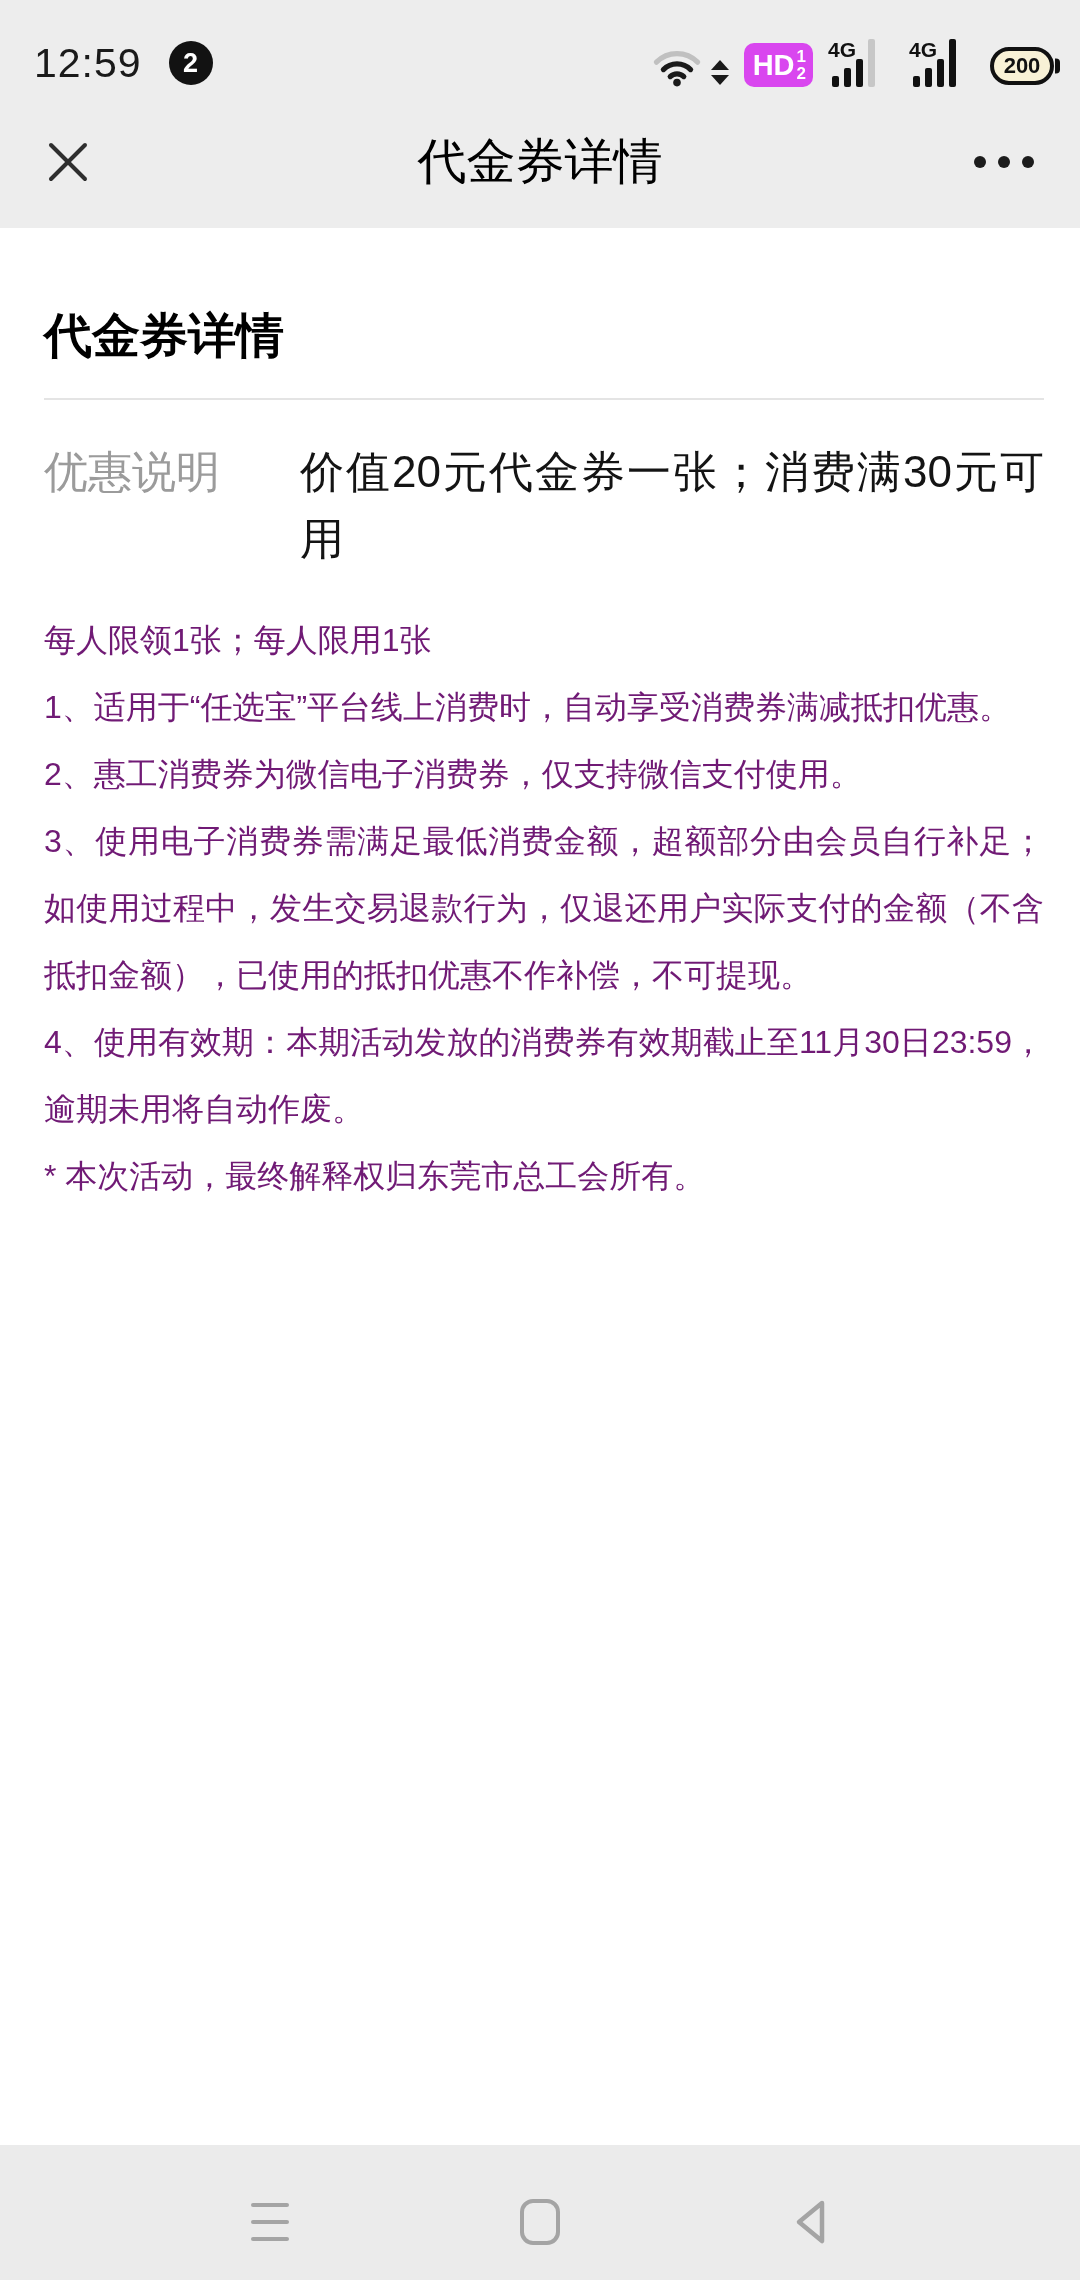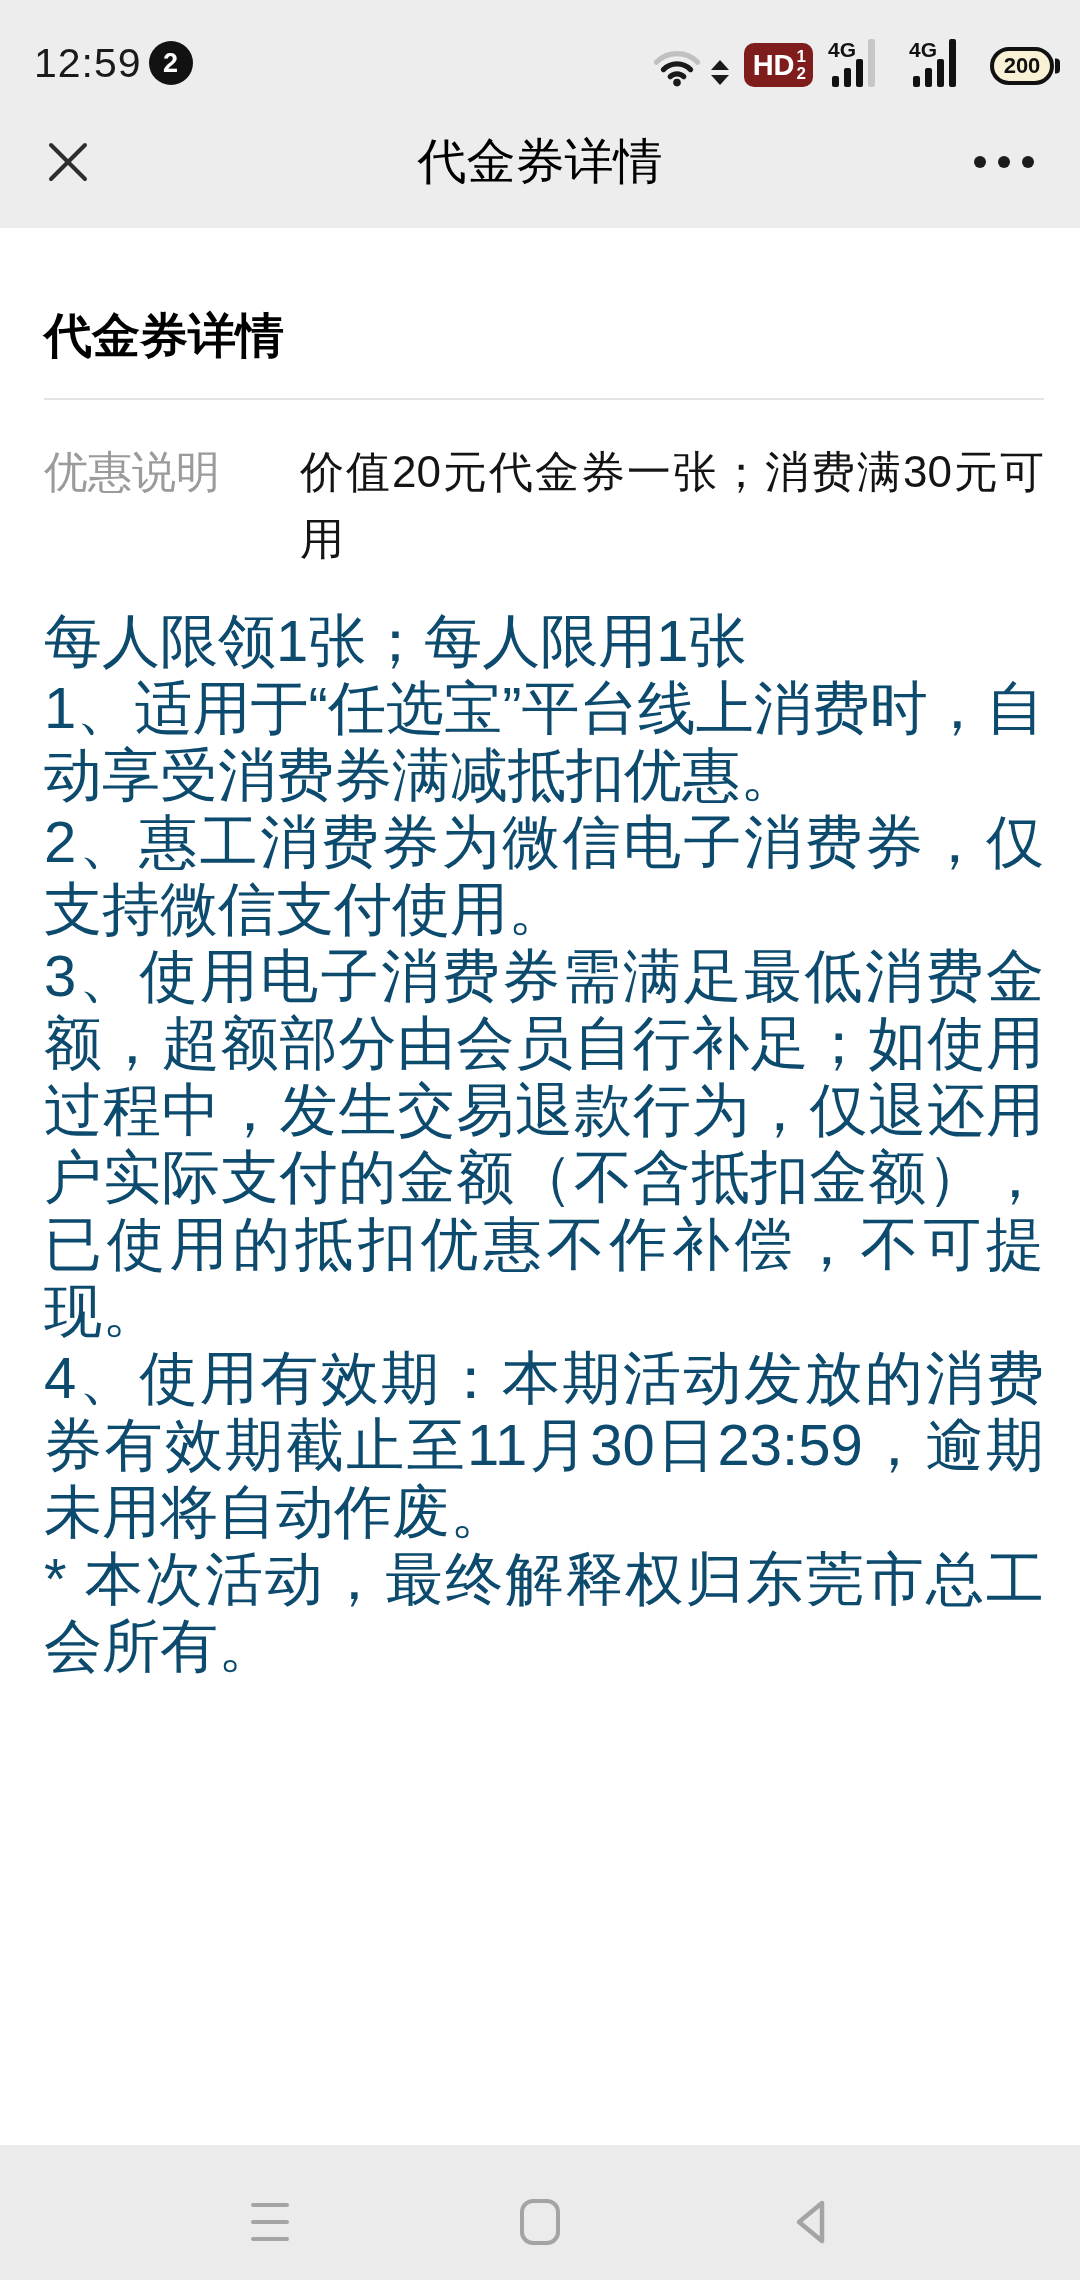--- a/index.html
+++ b/index.html
@@ -3,33 +3,33 @@
 <meta charset="utf-8">
 <style>
   html,body{margin:0;padding:0;}
   body{width:1080px;height:2280px;font-family:"Liberation Sans","DejaVu Sans",sans-serif;}
   #screen{position:relative;width:1080px;height:2280px;background:#ffffff;overflow:hidden;}
 
   
   .chrome-top{background:#ededed;}
   .statusbar{height:96px;display:flex;align-items:center;justify-content:space-between;
              padding:30px 26px 0 34px;box-sizing:border-box;}
-  .sb-left{display:flex;align-items:center;gap:7px;}
+  .sb-left{display:flex;align-items:center;gap:27px;}
   .sb-time{font-size:41px;color:#1a1a1a;letter-spacing:1px;}
   .sb-badge{width:44px;height:44px;border-radius:50%;background:#121212;color:#ffffff;
             font-size:27px;font-weight:bold;display:flex;align-items:center;justify-content:center;}
   .sb-right{display:flex;align-items:flex-end;gap:15px;}
 
   .arrows{display:flex;flex-direction:column;gap:5px;margin-left:-6px;margin-bottom:2px;}
   .arr-up{width:0;height:0;border-left:9px solid transparent;border-right:9px solid transparent;
           border-bottom:10px solid #1a1a1a;}
   .arr-down{width:0;height:0;border-left:9px solid transparent;border-right:9px solid transparent;
             border-top:10px solid #1a1a1a;}
 
-  .hd-badge{background:#7f1d1d;border-radius:10px;height:44px;padding:0 7px 0 9px;
+  .hd-badge{background:#d946ef;border-radius:10px;height:44px;padding:0 7px 0 9px;
             display:flex;align-items:center;margin-bottom:0;}
   .hd-text{color:#fff;font-size:29px;font-weight:bold;letter-spacing:0;}
   .hd-sims{display:flex;flex-direction:column;justify-content:center;line-height:1;margin-left:2px;}
   .hd-sims span{color:#fff;font-size:17px;font-weight:bold;text-align:center;}
 
   .sig{position:relative;width:66px;height:48px;}
   .sig-label{position:absolute;top:0;left:0;font-size:21px;font-weight:bold;color:#111;line-height:1;}
   .sig-bars{position:absolute;bottom:0;left:4px;display:flex;align-items:flex-end;gap:5px;}
   .sig-bars i{display:block;width:7px;background:#111;border-radius:2px;}
   .b1{height:11px;} .b2{height:19px;} .b3{height:28px;} .b4{height:48px;}
@@ -50,21 +50,21 @@
   .dot{width:12px;height:12px;border-radius:50%;background:#1c1c1c;}
 
   
   .content{background:#fff;padding:0 36px 0 44px;}
   .page-heading{margin:0;padding-top:76px;font-size:48px;font-weight:700;color:#000;}
   .divider{height:2px;background:#e4e4e4;margin-top:30px;}
   .rows{padding-top:38px;}
   .row{display:flex;margin-bottom:35px;}
   .row-label{flex:none;width:256px;font-size:44px;color:#9b9b9b;line-height:67px;}
   .row-value{flex:1;font-size:44px;color:#141414;line-height:67px;text-align:justify;}
-  .note-line{font-size:58px;color:#0c4a6e;line-height:67px;text-align:justify;}
+  .note-line{font-size:32px;color:#701a75;line-height:67px;text-align:justify;}
 
   
   .navbar{position:absolute;left:0;right:0;bottom:0;height:135px;background:#ebebeb;}
   .nav-slot{position:absolute;top:57%;transform:translate(-50%,-50%);cursor:pointer;
             display:flex;align-items:center;justify-content:center;}
   .slot-recents{left:25%;} .slot-home{left:50%;} .slot-back{left:75%;}
   .recents{display:flex;flex-direction:column;gap:13px;width:38px;}
   .recents i{display:block;height:4px;background:#a4a4a4;border-radius:2px;}
   .home{width:40px;height:46px;border:4px solid #a4a4a4;border-radius:13px;box-sizing:border-box;}
 </style>

